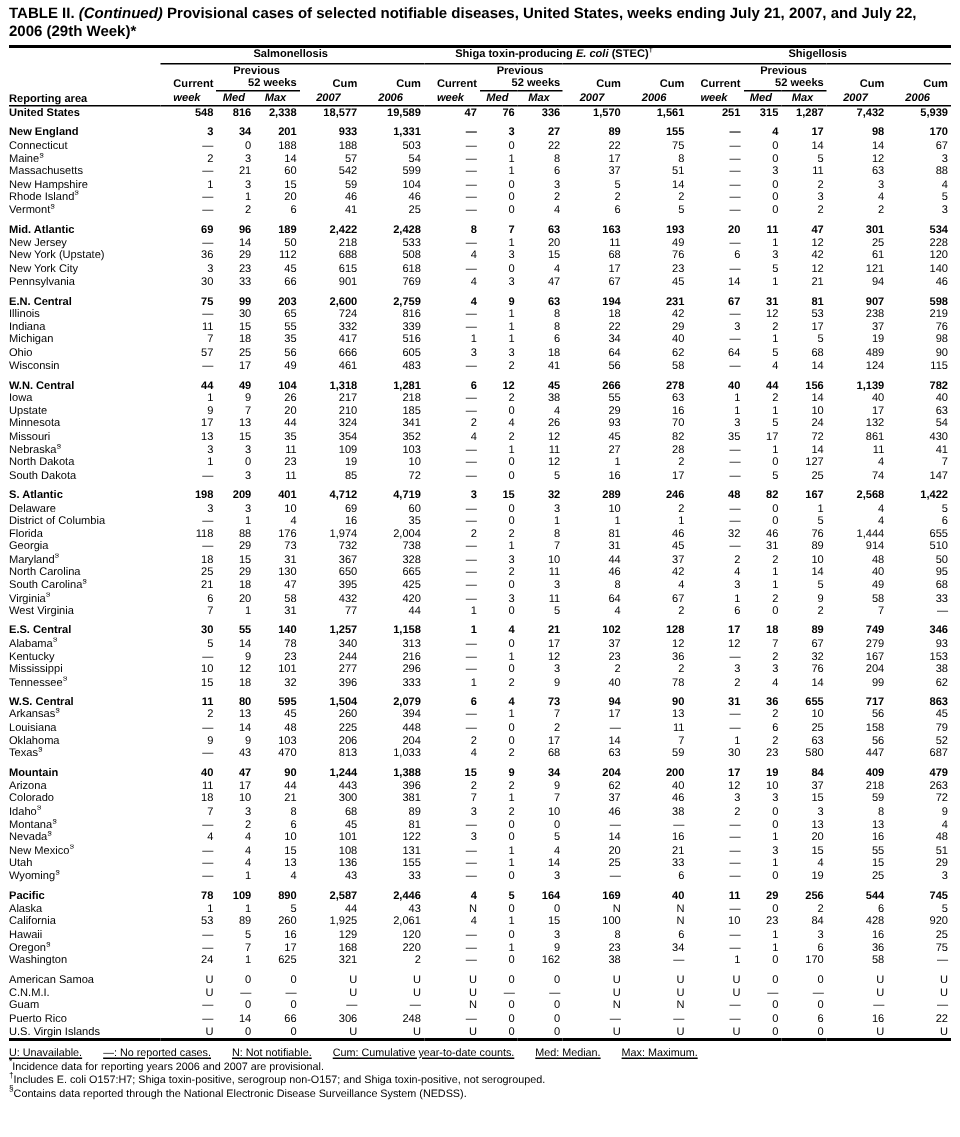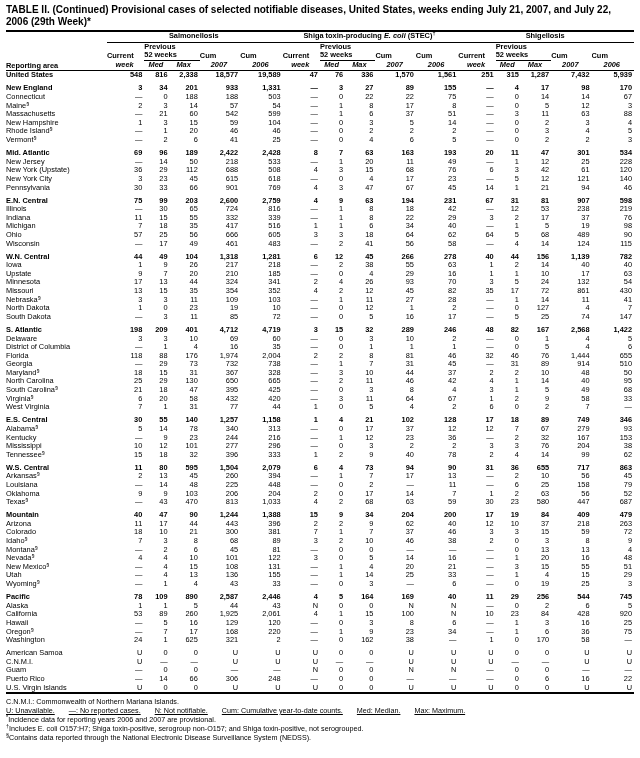--- a/index.html
+++ b/index.html
@@ -3,28 +3,28 @@
 <meta charset="utf-8">
 <style>
   html,body{margin:0;padding:0;background:#fff;}
   .page{
     width:640px;height:758px;box-sizing:border-box;
     padding:4px 6px 0 6px;
     font-family:"Liberation Sans",sans-serif;color:#000;background:#fff;
     overflow:hidden;
   }
   .title{font-size:10px;font-weight:bold;line-height:11.5px;letter-spacing:0;padding-bottom:3px;border-bottom:2.5px solid #000;}
-  .title .it{}
+  .title .it{font-style:italic;}
   table{border-collapse:collapse;width:100%;table-layout:fixed;border-bottom:2.5px solid #000;}
   th,td{padding:0 2px 0 0;font-size:7.4px;line-height:8.6px;vertical-align:bottom;overflow:hidden;white-space:nowrap;}
   thead th{font-weight:bold;}
   th.grp{text-align:center;border-bottom:1px solid #000;padding-bottom:1px;}
   th.grp .it{font-style:italic;}
-  tr.h2 th{text-align:left;height:8px;}
-  tr.h3 th{text-align:left;}
+  tr.h2 th{text-align:center;height:8px;}
+  tr.h3 th{text-align:right;}
   th.wks{border-bottom:1px solid #000;}
   tr.h4 th{text-align:center;border-bottom:1.5px solid #000;padding-bottom:1px;font-style:italic;}
   th.area{text-align:left;vertical-align:bottom;border-bottom:1.5px solid #000;}
   td.area{text-align:left;}
   td.num{text-align:right;}
   tr.bold td{font-weight:bold;}
   tr.gap td{padding-top:4.5px;}
   tbody td{height:8.6px;}
   sup{font-size:5.5px;line-height:0;}
   .footnotes{font-size:7.2px;line-height:9.2px;padding-top:2.5px;}
@@ -1318,21 +1318,20 @@
           <td class="num">U</td>
           <td class="num">0</td>
           <td class="num">0</td>
           <td class="num">U</td>
           <td class="num">U</td>
         </tr>
       </tbody>
   </table>
 
   <div class="footnotes">
-    <div class="fn-line">C.N.M.I.: Commonwealth of Northern Mariana Islands.</div>
     <div class="fn-line">
       <span class="seg">U: Unavailable.</span><span class="seg">—: No reported cases.</span><span class="seg">N: Not notifiable.</span><span class="seg">Cum: Cumulative year-to-date counts.</span><span class="seg">Med: Median.</span><span class="seg">Max: Maximum.</span>
     </div>
     <div class="fn-line"><sup>*</sup><span>Incidence data for reporting years 2006 and 2007 are provisional.</span></div>
     <div class="fn-line"><sup>†</sup><span>Includes E. coli O157:H7; Shiga toxin-positive, serogroup non-O157; and Shiga toxin-positive, not serogrouped.</span></div>
     <div class="fn-line"><sup>§</sup><span>Contains data reported through the National Electronic Disease Surveillance System (NEDSS).</span></div>
   </div>
 
 </div>
 

